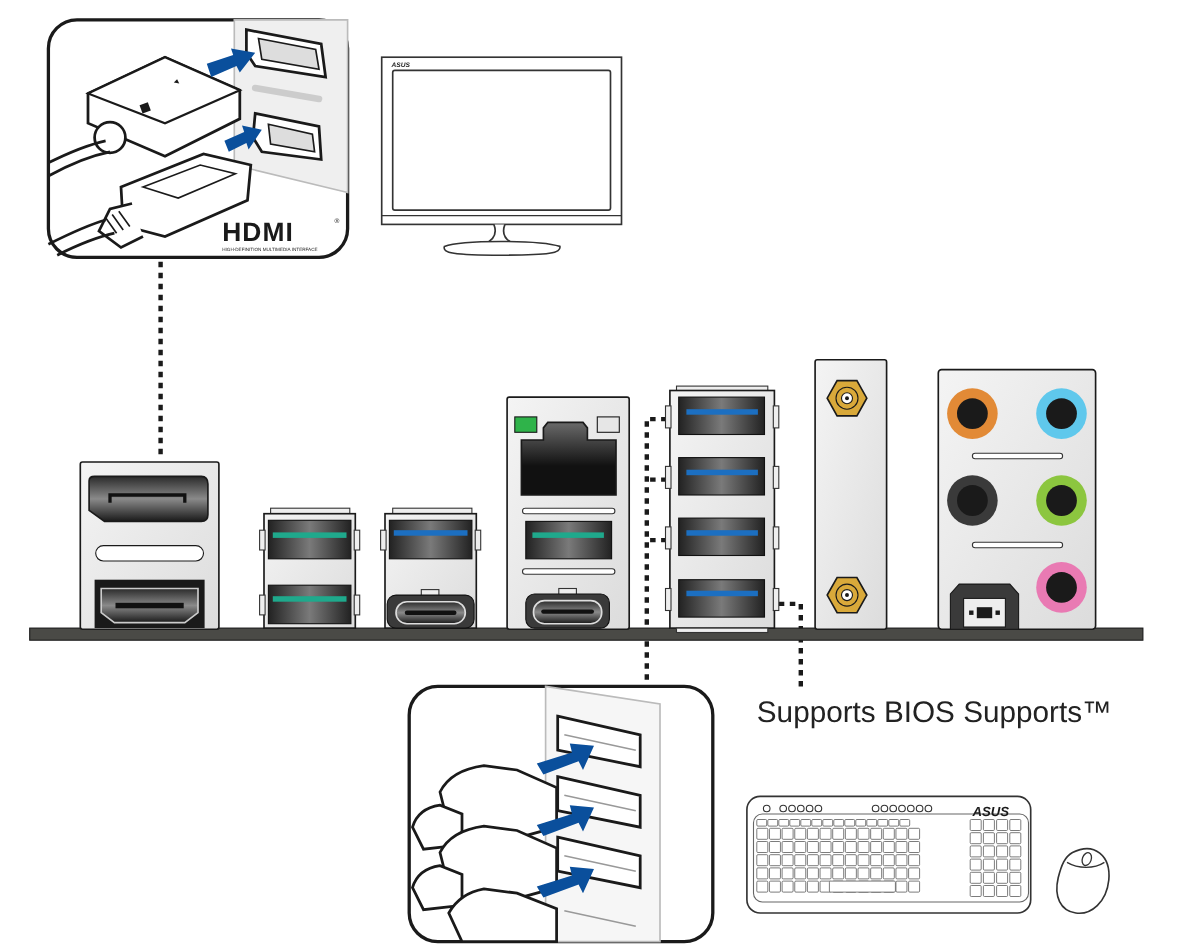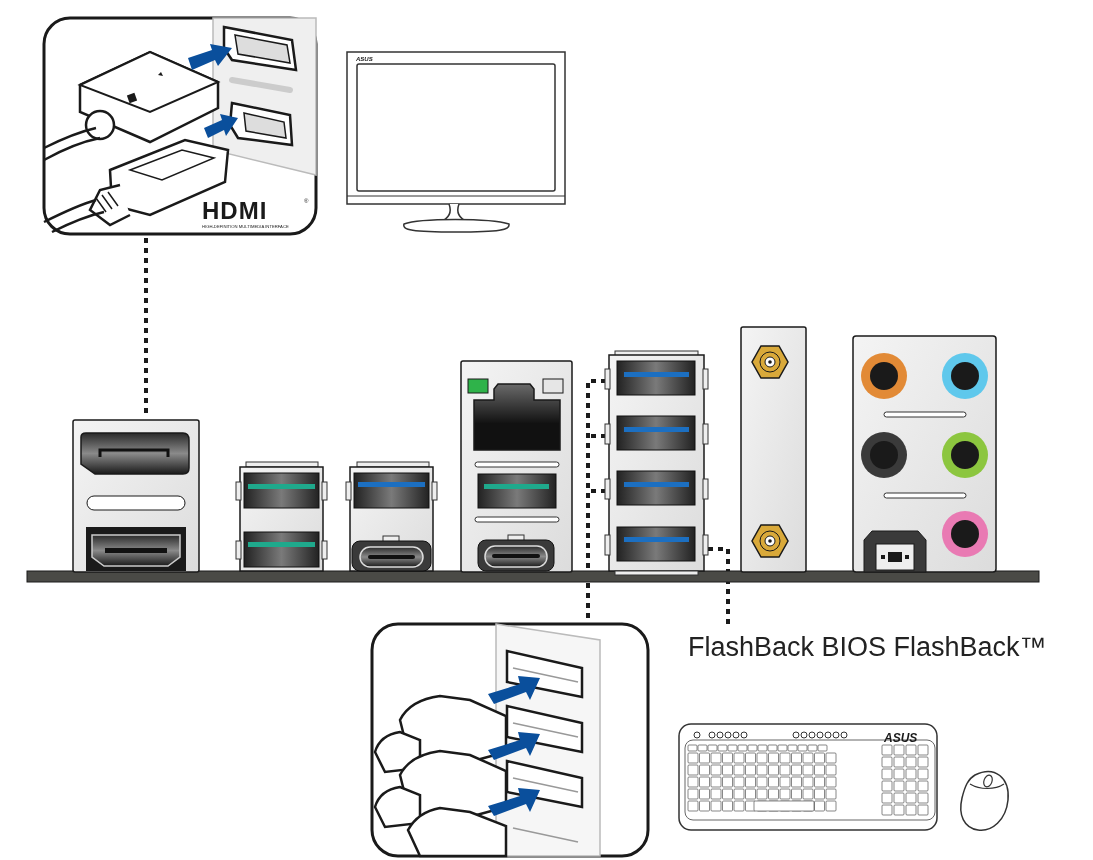--- a/index.html
+++ b/index.html
@@ -397,13 +397,13 @@
       </g>
   </g>
 
   <g>
     <path d="M975 775 C995 765 1010 778 1008 800 C1006 820 992 832 978 830 C964 828 958 815 962 798 C965 786 968 779 975 775 Z" fill="#fff" stroke="#333" stroke-width="1.5"></path>
     <path d="M970 784 C980 790 995 790 1004 784" fill="none" stroke="#333" stroke-width="1.2"></path>
     <ellipse cx="988" cy="781" rx="4" ry="6" fill="#fff" stroke="#333" stroke-width="1.2" transform="rotate(20 988 781)"></ellipse>
   </g>
 </svg>
 
-<div class="caption">FlashBack BIOS FlashBack™</div>
+<div class="caption">Supports BIOS Supports™</div>
 
 </body></html>

